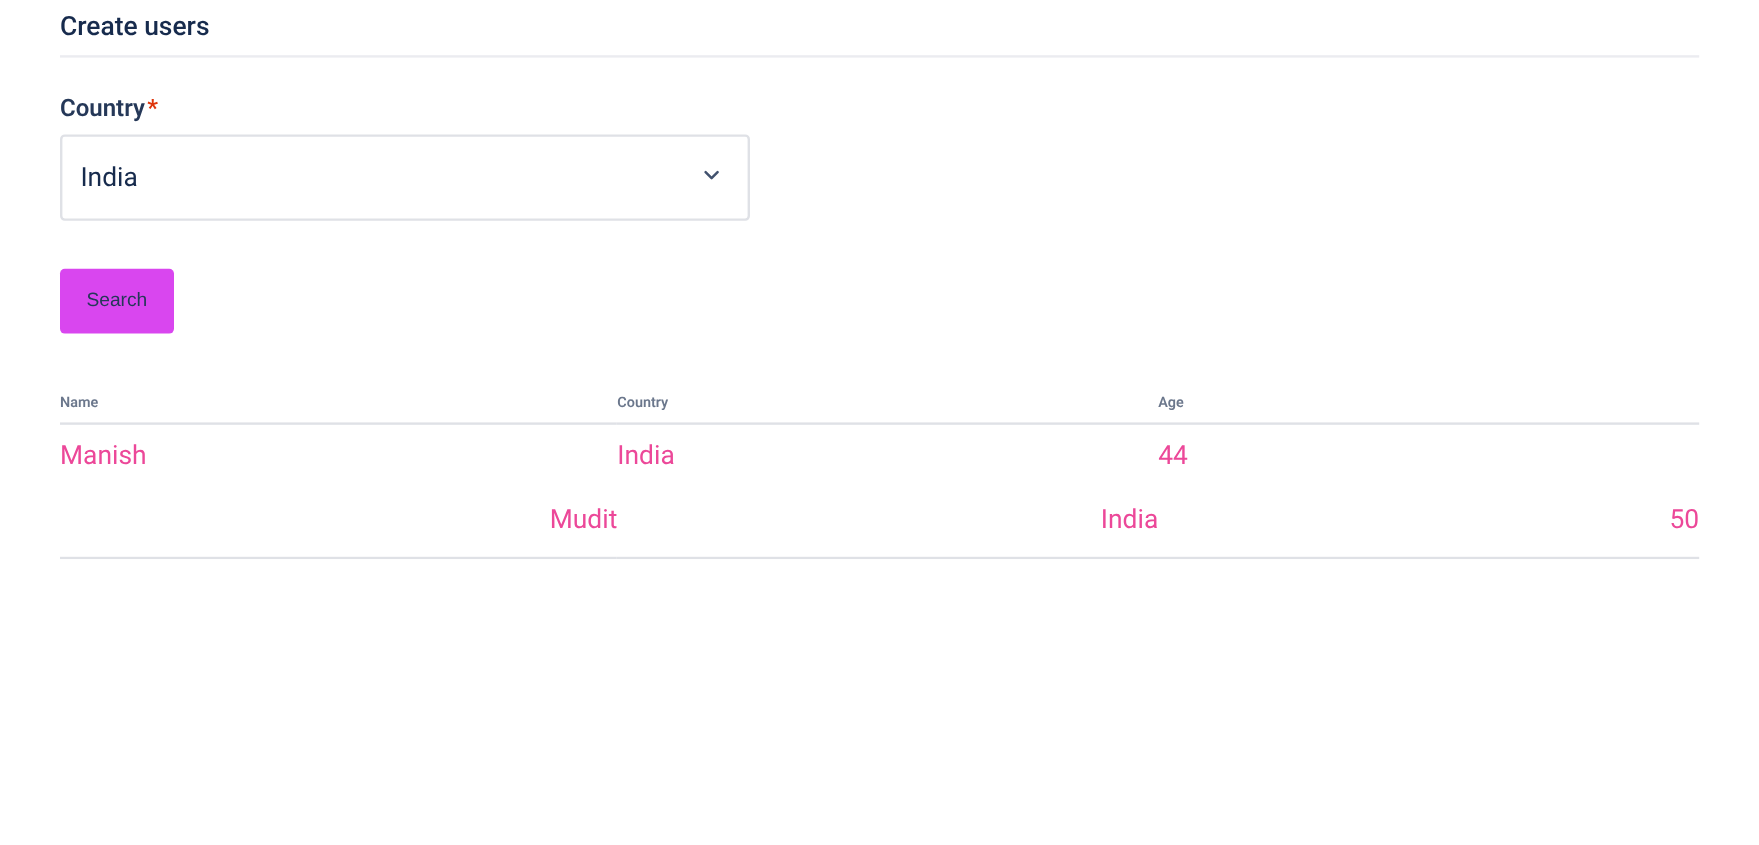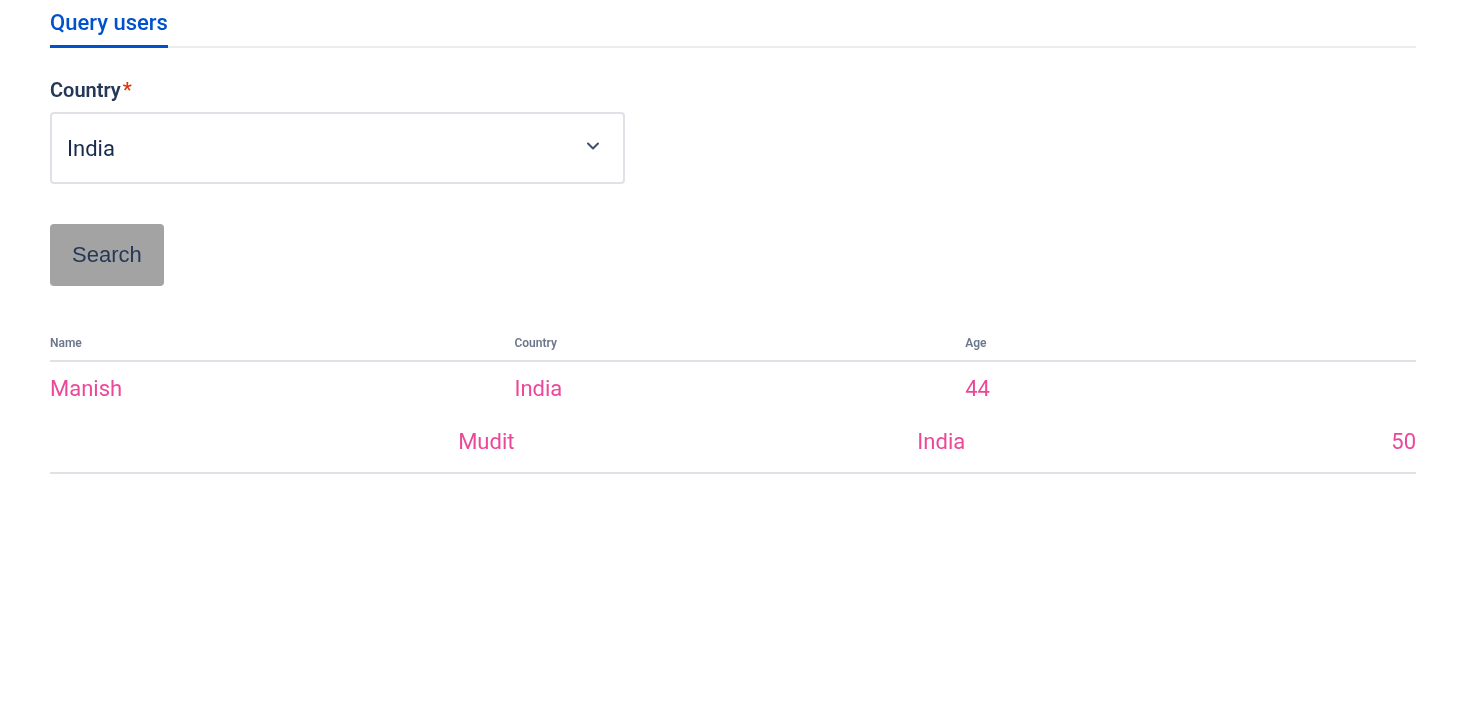--- a/index.html
+++ b/index.html
@@ -77,25 +77,25 @@
       height: 72px;
       border: 2px solid #DFE1E6;
       border-radius: 4px;
       background: #ffffff;
       padding: 0 15px;
       font-size: 22px;
       color: #172B4D;
       outline: none;
     }
     .search-button {
-      background: #a3a3a3;
+      background: #d946ef;
       border: none;
       border-radius: 4px;
       padding: 18px 22px;
-      font-size: 22px;
+      font-size: 16px;
       font-weight: 500;
       color: #253858;
       cursor: pointer;
       margin-top: 10px;
     }
     .results-table {
       width: 100%;
       border-collapse: collapse;
       margin-top: 40px;
     }
@@ -118,21 +118,21 @@
       text-align: right;
     }
     .col-name { width: 34%; }
     .col-country { width: 33%; }
     .col-age { width: 33%; }
   </style>
 </head>
 <body>
 
 <div class="tabs">
-  <div class="tab active">Query users</div>
+  <div class="tab">Create users</div>
 </div>
 
 <div class="form-section">
 
   <div class="form-group">
     <label class="form-label">
       <span>Country</span><span class="required">*</span>
     </label>
     <div class="select-wrapper">
       <div class="select-control">

